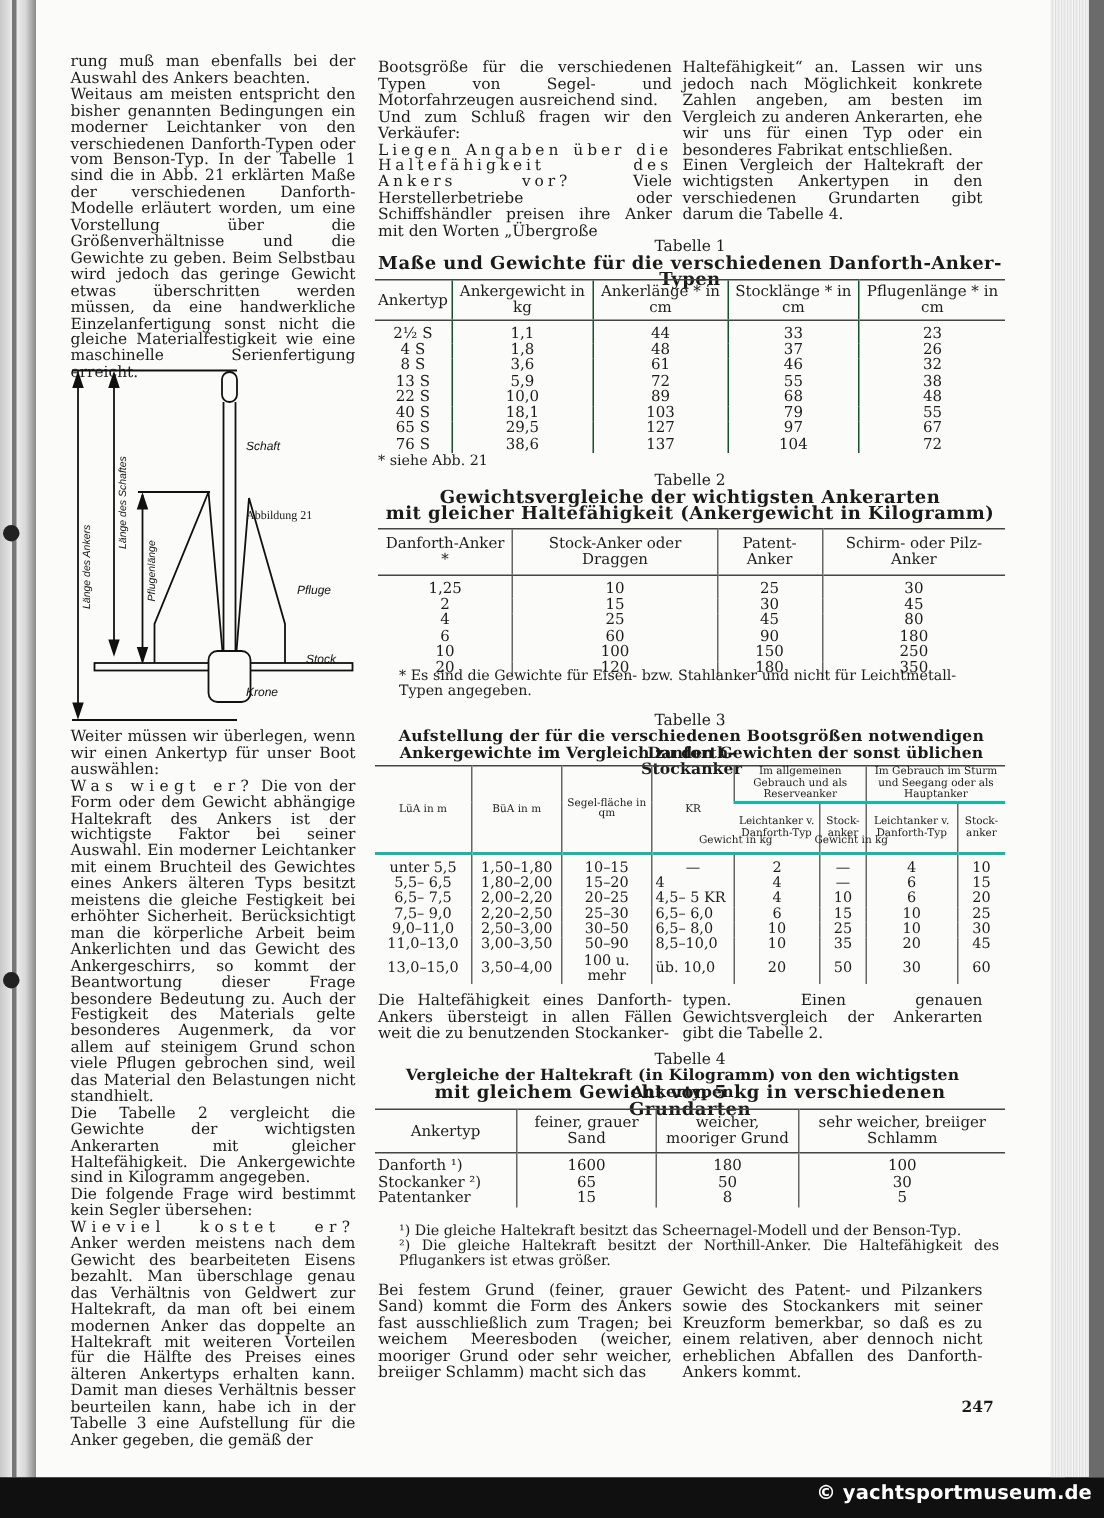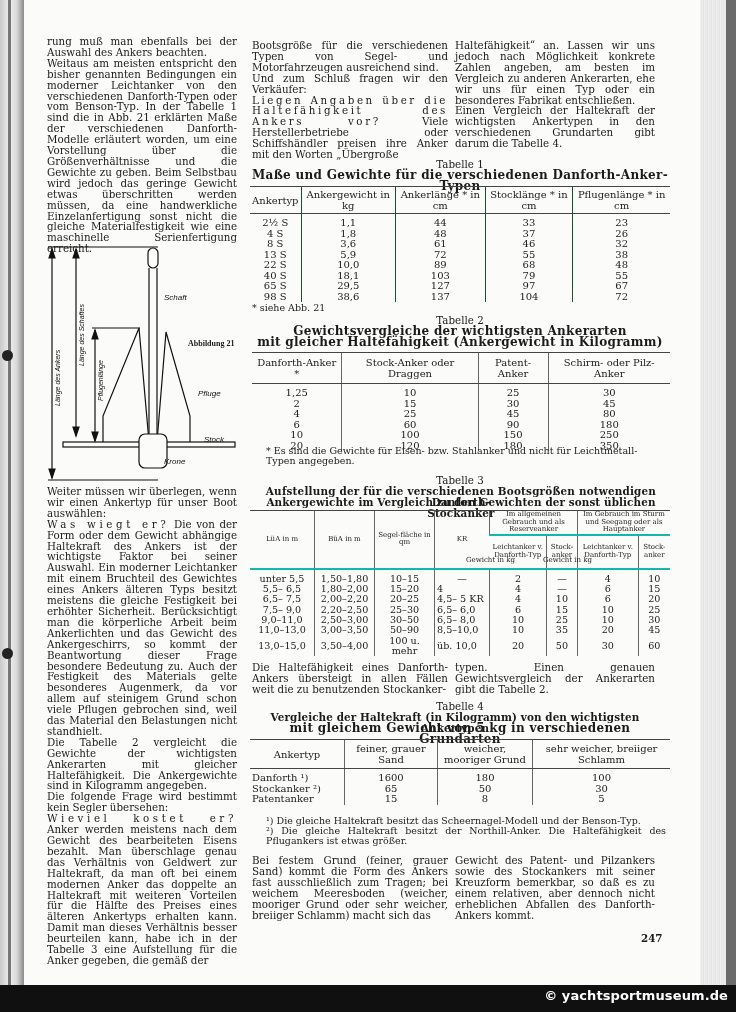--- a/index.html
+++ b/index.html
@@ -14,21 +14,21 @@
   .watermark{position:absolute;right:8px;top:988px;color:#ffffff;font-family:"DejaVu Sans","Liberation Sans",sans-serif;font-size:13px;font-weight:bold;letter-spacing:0.1px;}
 
   .col{position:absolute;font-size:10.3px;line-height:10.9px;text-align:justify;}
   .col p{margin:0;}
   .spaced{letter-spacing:3.6px;}
   .c1{left:47px;top:36px;width:190px;}
   .c2{left:252px;top:40px;width:196px;}
   .c3{left:455px;top:40px;width:200px;}
 
   .fig{position:absolute;left:48px;top:246px;width:190px;height:236px;}
-  .fig-caption{position:absolute;left:188px;top:339px;font-size:8px;font-weight:bold;font-family:"Liberation Serif",serif;}
+  .fig-caption{position:absolute;left:164px;top:339px;font-size:8px;font-weight:normal;font-family:"Liberation Serif",serif;}
 
   .tbl-title{position:absolute;text-align:center;font-size:10.3px;}
   .tbl-head{position:absolute;text-align:center;font-size:12px;font-weight:bold;line-height:11px;letter-spacing:0.3px;}
   table{border-collapse:collapse;position:absolute;font-size:10px;}
   table td, table th{padding:0 2px;font-weight:normal;}
   .t1{left:250px;top:186px;width:420px;}
   .t1 th{border-top:1px solid #444;border-bottom:1px solid #444;height:26px;line-height:11px;}
   .t1 td{line-height:10.5px;text-align:center;}
   .t1 th+th, .t1 td+td{border-left:1px solid #14532d;}
   .t1 tr.first td{padding-top:4px;}
@@ -196,21 +196,21 @@
         <td>55</td>
       </tr>
     <tr>
         <td>65 S</td>
         <td>29,5</td>
         <td>127</td>
         <td>97</td>
         <td>67</td>
       </tr>
     <tr>
-        <td>98 S</td>
+        <td>76 S</td>
         <td>38,6</td>
         <td>137</td>
         <td>104</td>
         <td>72</td>
       </tr>
   </tbody>
 </table>
 <div class="note" style="left:252px;top:303px">* siehe Abb. 21</div>
 
 <div class="tbl-title" style="left:250px;top:314px;width:420px">Tabelle 2</div>

